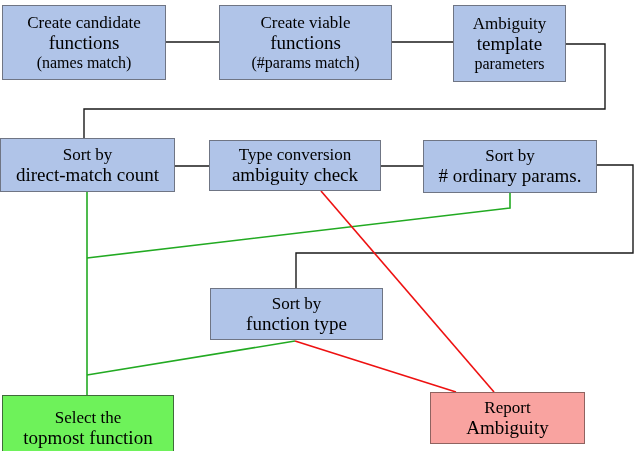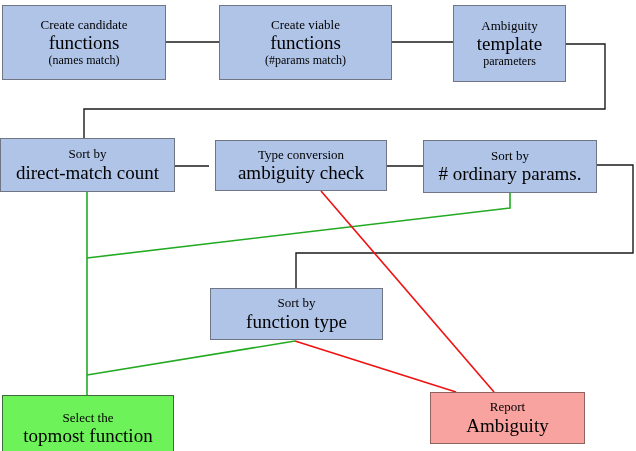--- a/index.html
+++ b/index.html
@@ -31,23 +31,23 @@
     align-items: center;
     justify-content: center;
     text-align: center;
     color: #000000;
     line-height: 1.12;
     z-index: 5;
   }
   .node.blue   { background: #b0c4e8; border-color: #6f7584; }
   .node.green  { background: #6ef25a; border-color: #3f6b3a; }
   .node.red    { background: #f9a3a0; border-color: #8f6360; }
-  .line1 { font-size: 13px; }
+  .line1 { font-size: 17px; }
   .line2 { font-size: 19px; }
-  .sub   { font-size: 12px; }
+  .sub   { font-size: 16px; }
 </style>
 </head>
 <body>
 
 <div id="canvas">
   <svg id="edges" viewBox="0 0 636 451" xmlns="http://www.w3.org/2000/svg">
       <polyline points="166,42 219,42" fill="none" stroke="#1a1a1a" stroke-width="1.4" stroke-linejoin="miter" stroke-linecap="butt"></polyline>
       <polyline points="385,42 453,42" fill="none" stroke="#1a1a1a" stroke-width="1.4" stroke-linejoin="miter" stroke-linecap="butt"></polyline>
       <polyline points="566,44 605,44 605,109 84,109 84,138" fill="none" stroke="#1a1a1a" stroke-width="1.4" stroke-linejoin="miter" stroke-linecap="butt"></polyline>
       <polyline points="175,166 209,166" fill="none" stroke="#1a1a1a" stroke-width="1.4" stroke-linejoin="miter" stroke-linecap="butt"></polyline>
@@ -72,21 +72,21 @@
       </div>
       <div class="node blue" style="left: 453px; top: 5px; width: 113px; height: 77px;">
         <div class="line1">Ambiguity</div>
         <div class="line2">template</div>
         <div class="sub">parameters</div>
       </div>
       <div class="node blue" style="left: 0px; top: 138px; width: 175px; height: 54px;">
         <div class="line1">Sort by</div>
         <div class="line2">direct-match count</div>
       </div>
-      <div class="node blue" style="left: 215px; top: 140px; width: 172px; height: 51px;">
+      <div class="node blue" style="left: 209px; top: 140px; width: 172px; height: 51px;">
         <div class="line1">Type conversion</div>
         <div class="line2">ambiguity check</div>
       </div>
       <div class="node blue" style="left: 423px; top: 140px; width: 174px; height: 53px;">
         <div class="line1">Sort by</div>
         <div class="line2"># ordinary params.</div>
       </div>
       <div class="node blue" style="left: 210px; top: 288px; width: 173px; height: 52px;">
         <div class="line1">Sort by</div>
         <div class="line2">function type</div>

